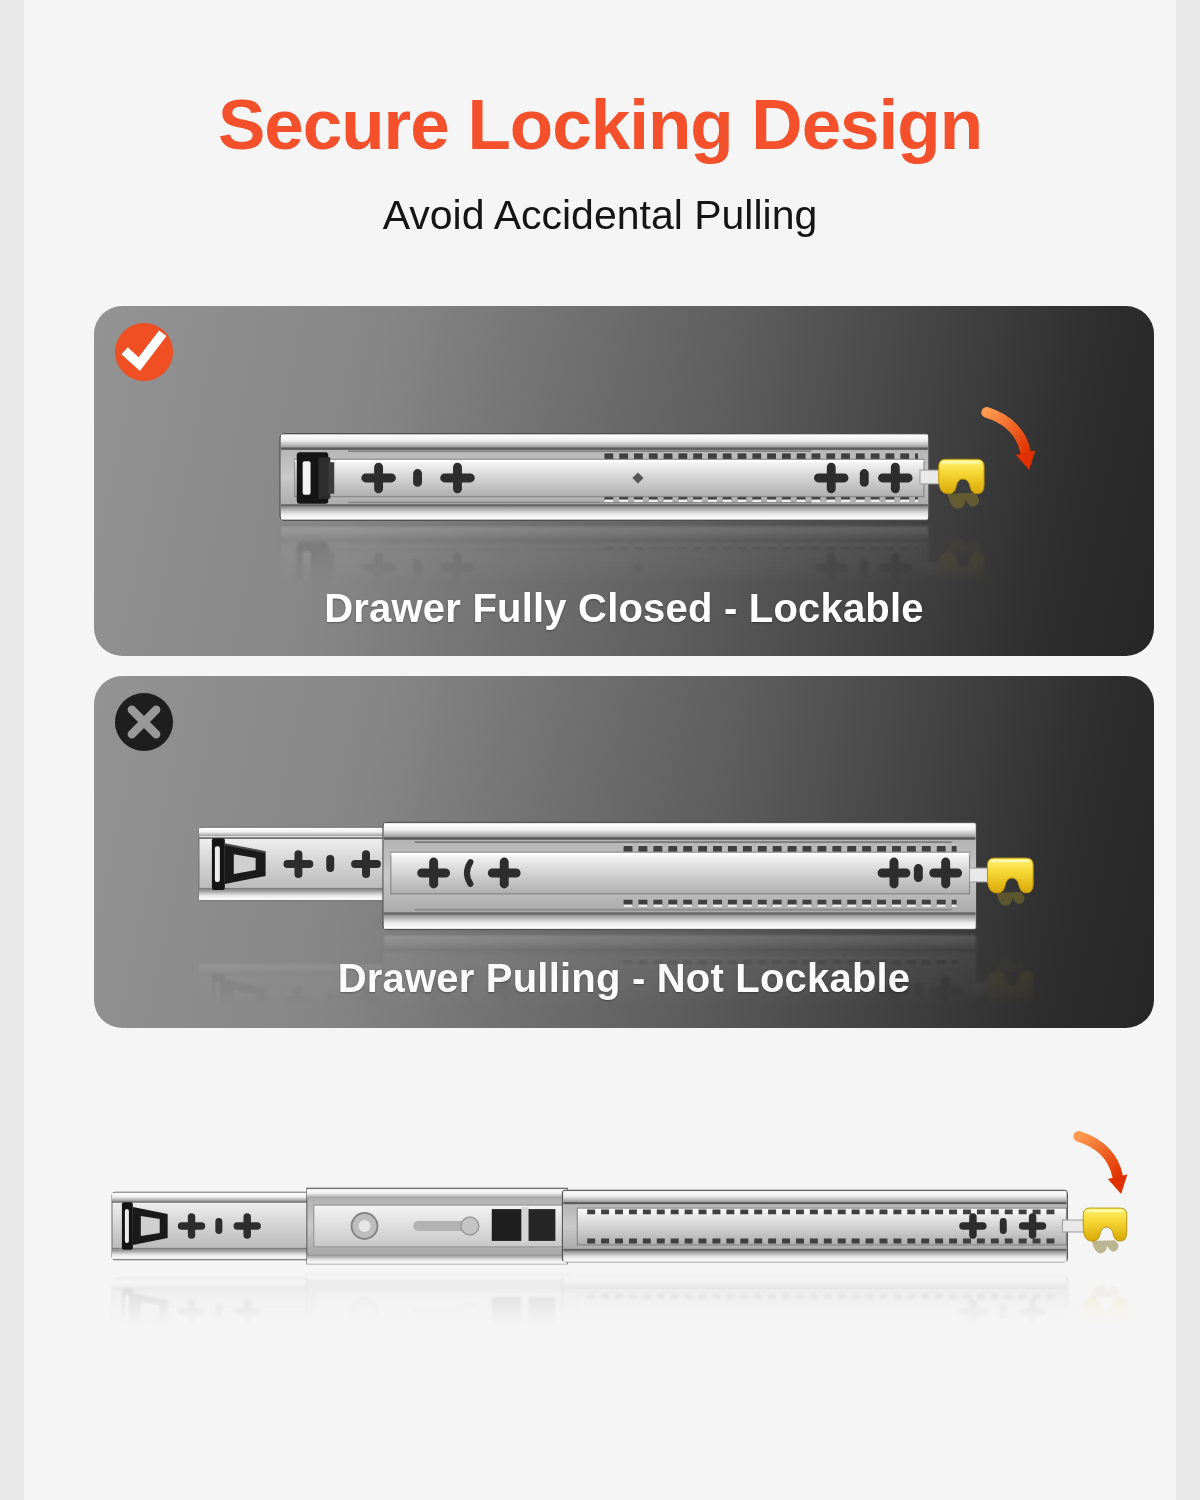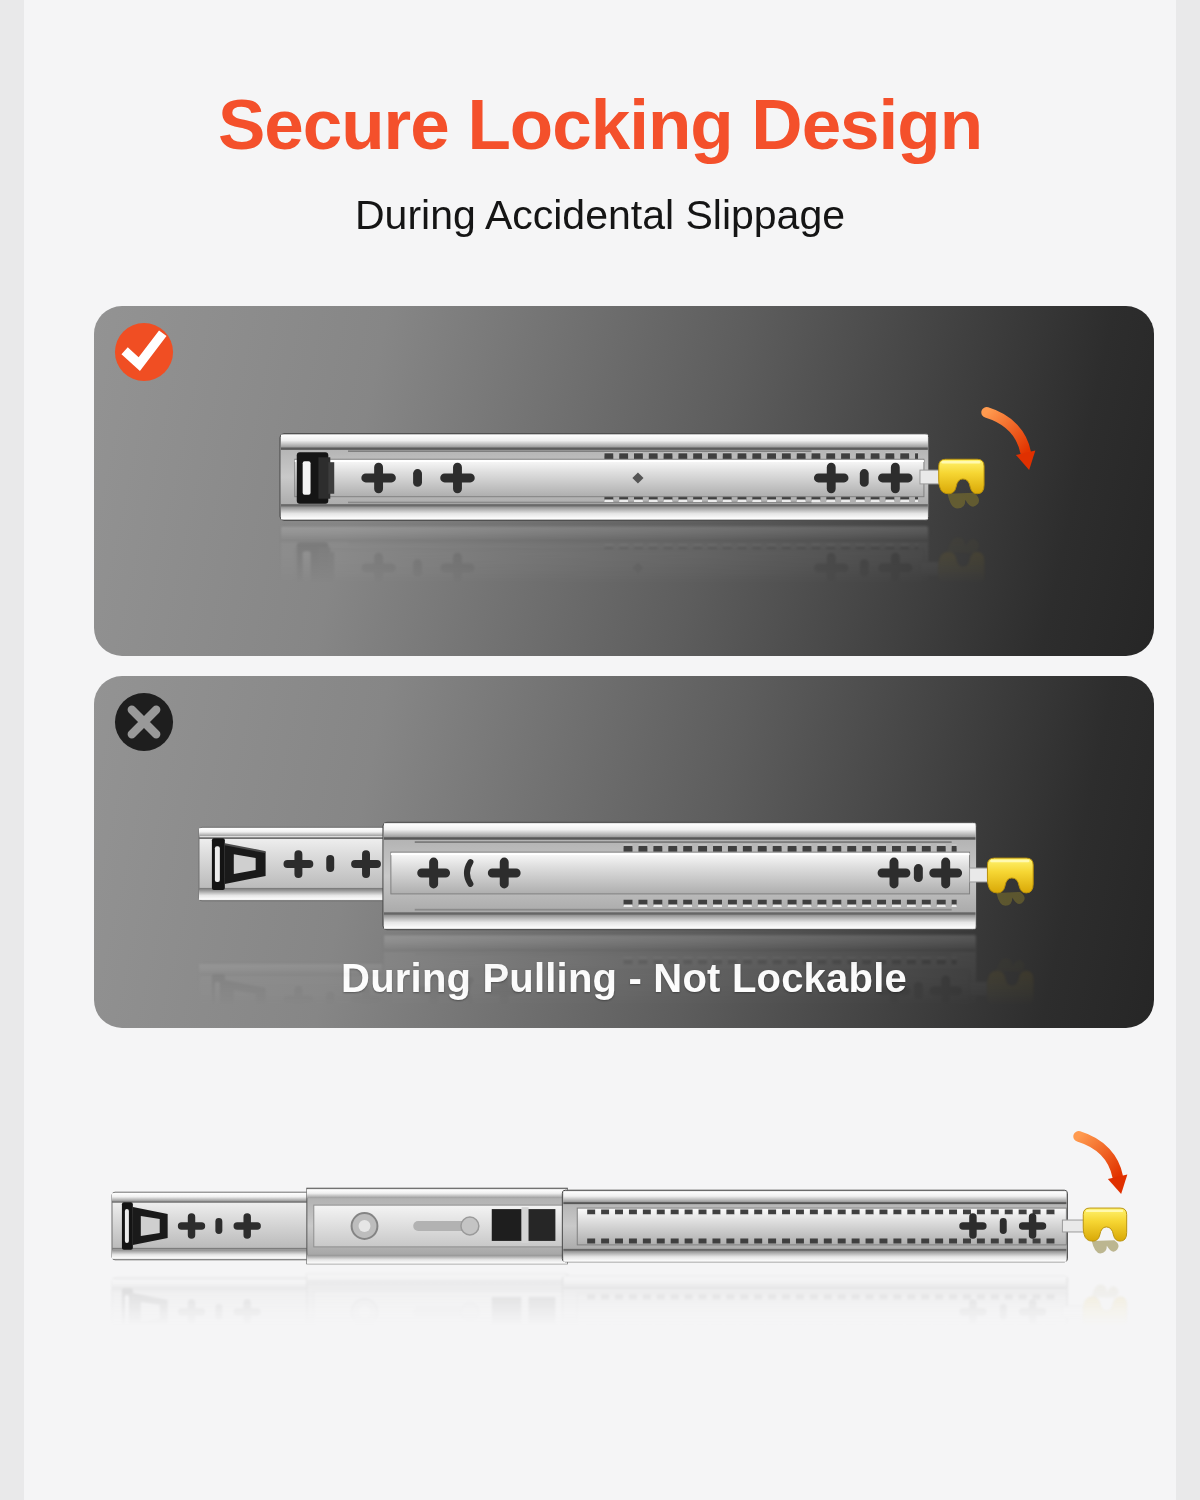--- a/index.html
+++ b/index.html
@@ -88,27 +88,28 @@
           <stop offset="1" stop-color="#d9a807"></stop>
       </linearGradient>
       <linearGradient id="arrowG" x1="0" y1="0" x2="1" y2="1">
         <stop offset="0" stop-color="#ff9a4f"></stop>
           <stop offset="1" stop-color="#e23400"></stop>
       </linearGradient>
     </defs>
   </svg>
 
   <div class="title">Secure Locking Design</div>
-  <div class="subtitle">During Accidental Slippage</div>
+  <div class="subtitle">Avoid Accidental Pulling</div>
 
   <div class="panel panel-1">
     <svg class="badge" viewBox="0 0 64 64">
       <circle cx="32" cy="32" r="31" fill="#F04E23"></circle>
       <path d="M15,34 L27,45 L49,16" fill="none" stroke="#ffffff" stroke-width="10" stroke-linecap="square" stroke-linejoin="miter"></path>
     </svg>
+    <div class="caption">Drawer Fully Closed - Lockable</div>
   </div>
   <div class="slide-stack stack-1">
     <svg class="slide" viewBox="0 0 720 92">
 
       <rect x="1" y="2" width="658" height="88" rx="4" fill="url(#railMid)" stroke="#474747" stroke-width="1"></rect>
 
       <rect x="2" y="3" width="656" height="13" fill="url(#flangeT)"></rect>
       <rect x="2" y="76" width="656" height="13" fill="url(#flangeB)"></rect>
       <rect x="2" y="16" width="656" height="2.5" fill="#5c5c5c"></rect>
       <rect x="2" y="73.5" width="656" height="2.5" fill="#6a6a6a"></rect>
@@ -196,21 +197,21 @@
   <svg class="arrow arrow-1" viewBox="0 0 70 74">
     <path d="M12,7 C38,15 52,32 56,52" fill="none" stroke="url(#arrowG)" stroke-width="12" stroke-linecap="round"></path>
     <polygon points="45,55 67,50 60,72" fill="#e03000"></polygon>
   </svg>
 
   <div class="panel panel-2">
     <svg class="badge" viewBox="0 0 64 64">
       <circle cx="32" cy="32" r="31" fill="#1E1E1E"></circle>
       <path d="M19,19 L45,45 M45,19 L19,45" fill="none" stroke="#999999" stroke-width="9" stroke-linecap="round"></path>
     </svg>
-    <div class="caption">During Pulling - Not Lockable</div>
+    <div class="caption">Drawer Pulling - Not Lockable</div>
   </div>
   <div class="slide-stack stack-2">
     <svg class="slide" viewBox="0 0 875 112">
 
       <g>
         <rect x="3" y="7" width="230" height="74" rx="3" fill="url(#innerBar)" stroke="#6f6f6f" stroke-width="1"></rect>
         <rect x="3" y="8" width="230" height="8" fill="url(#flangeT)"></rect>
         <rect x="3" y="70" width="230" height="10" fill="url(#flangeB)"></rect>
         <rect x="3" y="17" width="230" height="1.8" fill="#6f6f6f"></rect>
         <rect x="3" y="68" width="230" height="1.8" fill="#7d7d7d"></rect>

